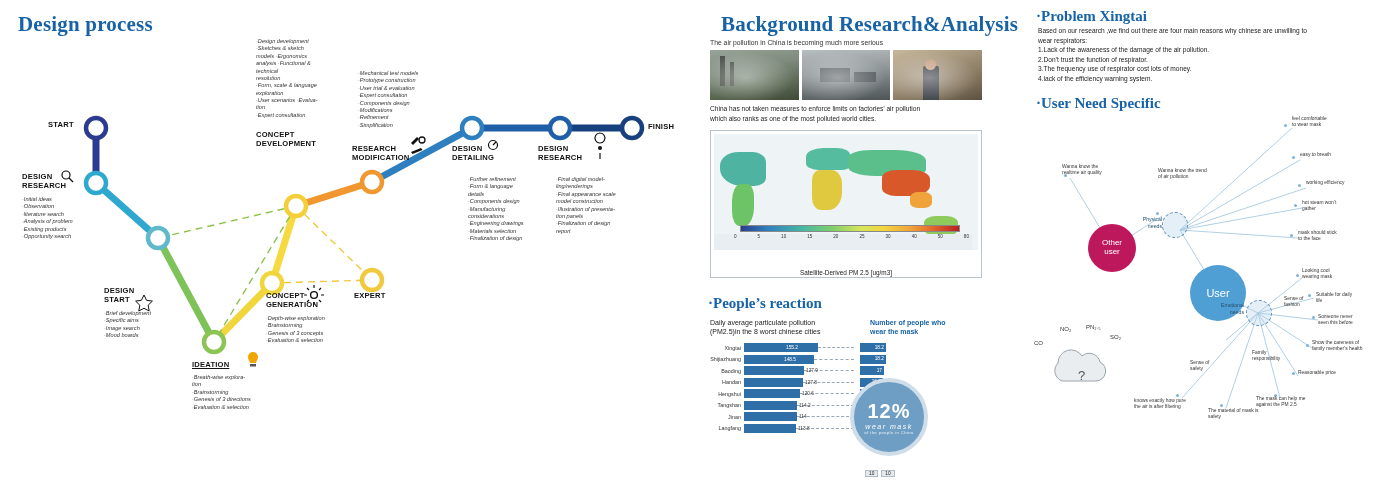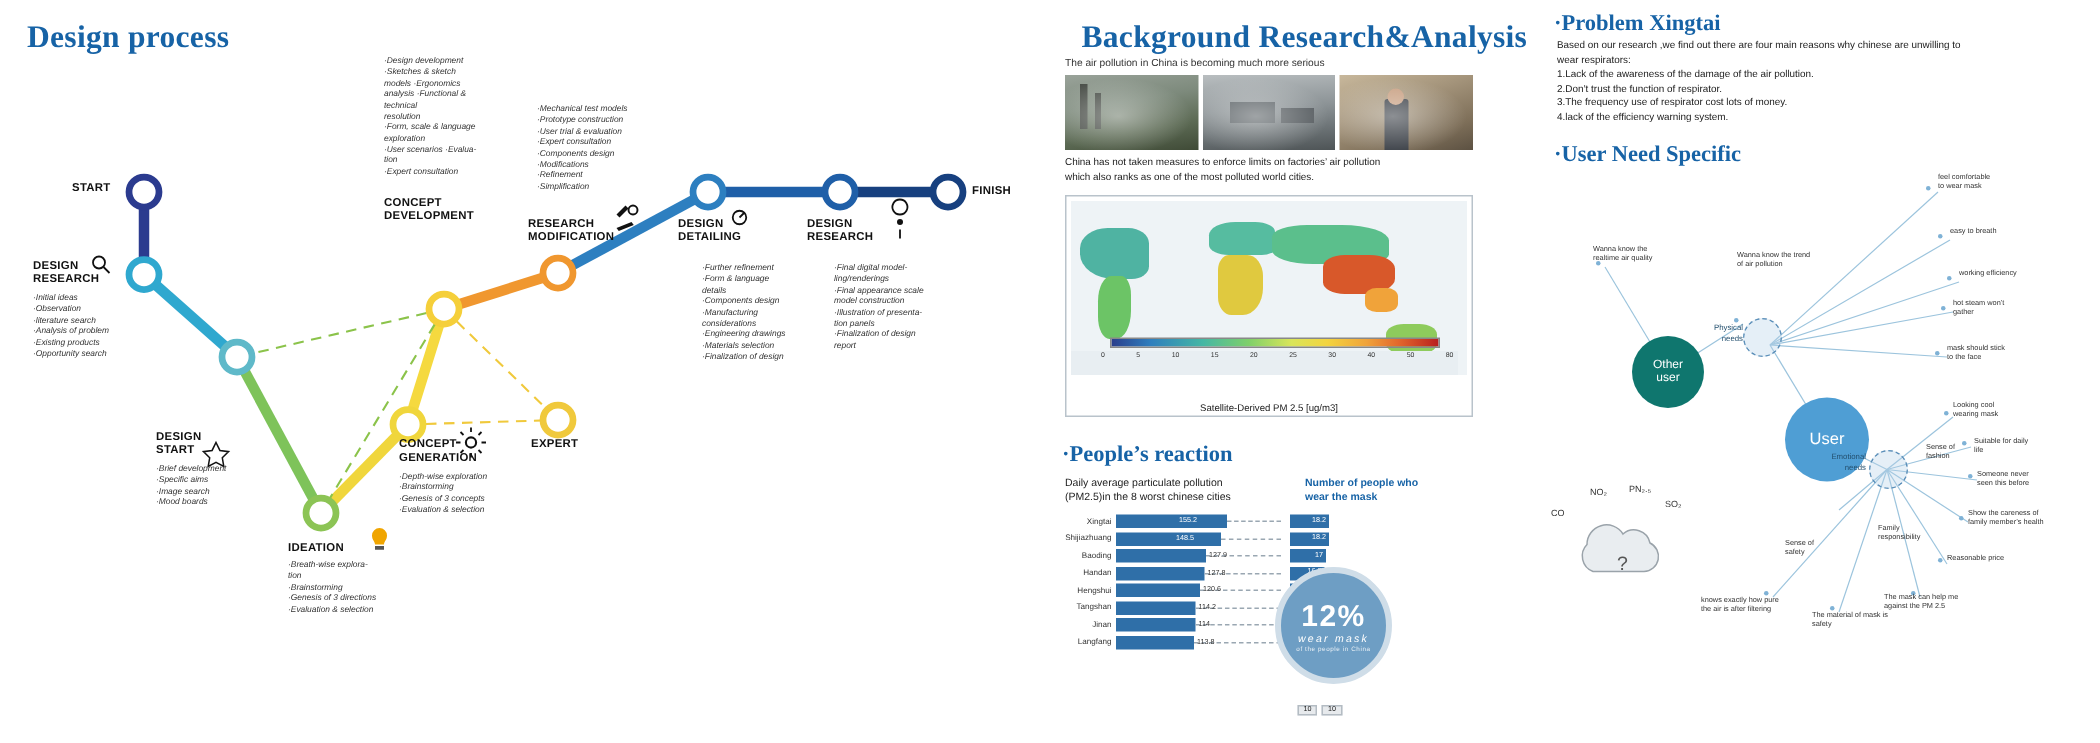--- a/index.html
+++ b/index.html
@@ -76,21 +76,21 @@
 
   
   #pa-title { position:absolute; left:6px; top:8px; }
   #pa-text { position:absolute; left:8px; top:26px; width:356px; }
   #uns-title { position:absolute; left:6px; top:95px; }
   #mind { position:absolute; left:0; top:108px; width:370px; height:385px; }
   .mlbl { position:absolute; font-size:4.9px; line-height:1.25; color:#333; }
   .bub { position:absolute; border-radius:50%; display:flex; align-items:center; justify-content:center;
          color:#fff; text-align:center; }
   #bub-user { background:#4f9ed4; }
-  #bub-other { background:#0f766e; }
+  #bub-other { background:#be185d; }
   .bub-dash { position:absolute; border-radius:50%; border:1px dashed #5b8fb9; background:rgba(180,210,232,.35); }
   .dot { position:absolute; width:3.2px; height:3.2px; border-radius:50%; background:#7fb2d6; }
   #mask-man { position:absolute; left:8px; top:385px; width:90px; height:105px; }
   .gas { position:absolute; font-size:6px; color:#333; }
 </style>
 </head>
 <body>
 
 <div class="panel" id="panel-left">
 
@@ -167,21 +167,21 @@
 ·Existing products
 ·Opportunity search</div>
 
   <div class="node-lbl lbl" style="left:104px; top:286px;">DESIGN</div>
   <div class="node-lbl lbl" style="left:104px; top:295px;">START</div>
   <div class="txt-blk tiny-i" style="left:104px; top:310px; width:72px; white-space:pre-line;">·Brief development
 ·Specific aims
 ·Image search
 ·Mood boards</div>
 
-  <div class="node-lbl lbl" style="left:192px; top:360px;">IDEATION</div>
+  <div class="node-lbl lbl" style="left:192px; top:360px;text-decoration:underline;">IDEATION</div>
   <div class="txt-blk tiny-i" style="left:192px; top:374px; width:76px; white-space:pre-line;">·Breath-wise explora-
 tion
 ·Brainstorming
 ·Genesis of 3 directions
 ·Evaluation &amp; selection</div>
 
   <div class="node-lbl lbl" style="left:266px; top:291px;">CONCEPT</div>
   <div class="node-lbl lbl" style="left:266px; top:300px;">GENERATION</div>
   <div class="txt-blk tiny-i" style="left:266px; top:315px; width:86px; white-space:pre-line;">·Depth-wise exploration
 ·Brainstorming

